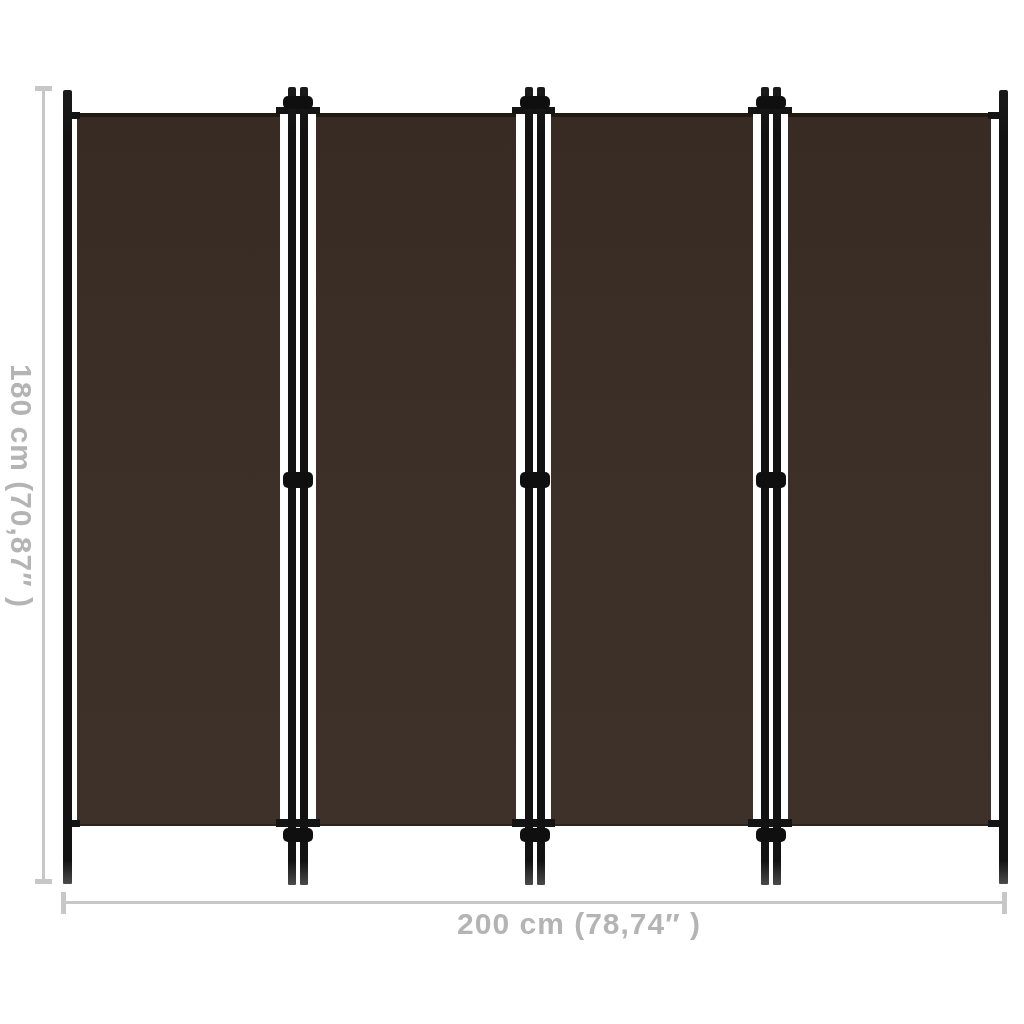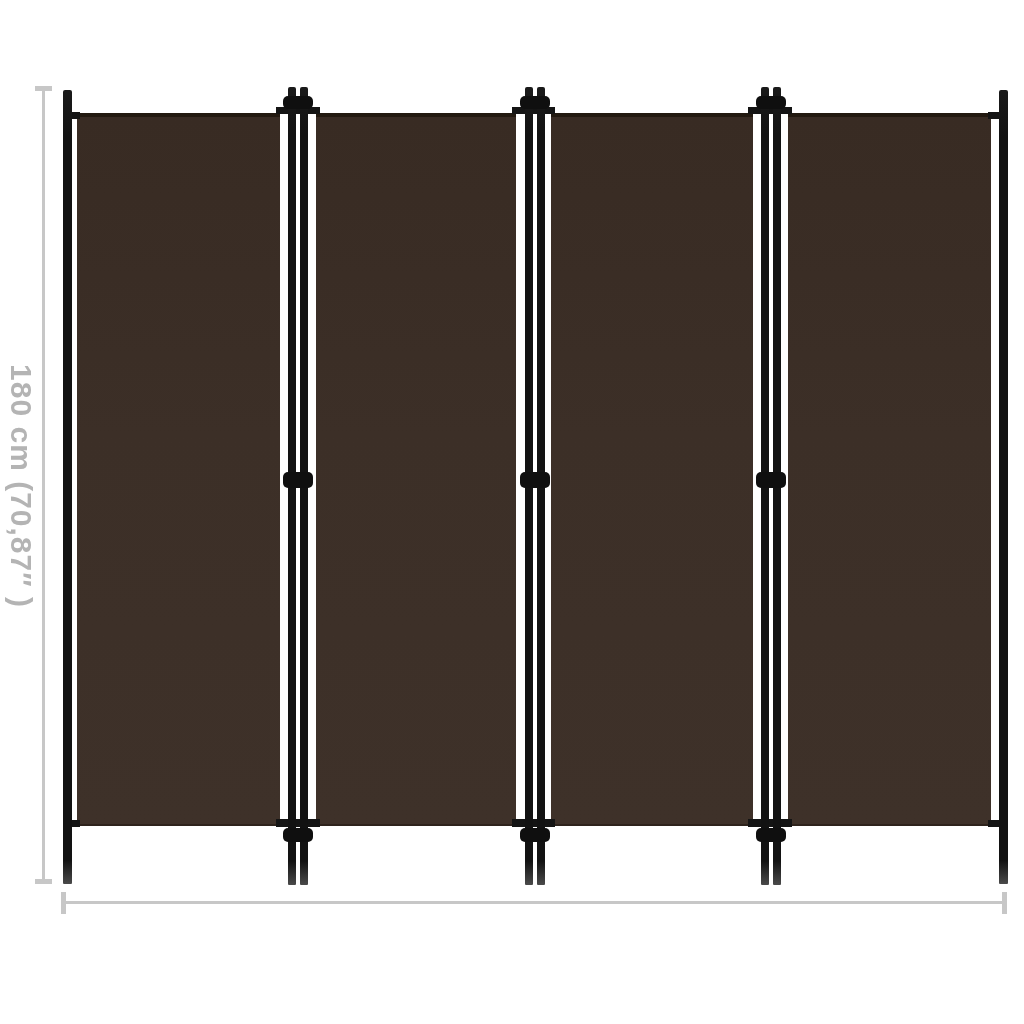--- a/index.html
+++ b/index.html
@@ -49,20 +49,21 @@
 <div class="stage">
 
   <div class="abs dim-line" style="left:42px; top:88px; width:3px; height:795px;"></div>
   <div class="abs dim-line" style="left:35px; top:86px; width:17px; height:5px;"></div>
   <div class="abs dim-line" style="left:35px; top:879px; width:17px; height:5px;"></div>
   <div class="abs dim-label vertical" style="left:-259px; top:469px; width:560px; height:34px; line-height:34px;">180 cm (70,87″ )</div>
 
   <div class="abs dim-line" style="left:63px; top:901px; width:942px; height:3px;"></div>
   <div class="abs dim-line" style="left:61px; top:892px; width:5px; height:22px;"></div>
   <div class="abs dim-line" style="left:1002px; top:892px; width:5px; height:22px;"></div>
+  <div class="abs dim-label" style="left:379px; top:907px; width:400px;">200 cm (78,74″ )</div>
 
   <div class="abs panel" style="left:77px;  width:203px;"></div>
   <div class="abs panel" style="left:316px; width:200px;"></div>
   <div class="abs panel" style="left:551px; width:202px;"></div>
   <div class="abs panel" style="left:788px; width:203px;"></div>
 
   <div class="abs tab" style="left:66px; top:112px; width:14px; height:7px;"></div>
   <div class="abs tab" style="left:66px; top:820px; width:14px; height:7px;"></div>
   <div class="abs tab" style="left:988px; top:112px; width:14px; height:7px;"></div>
   <div class="abs tab" style="left:988px; top:820px; width:14px; height:7px;"></div>

